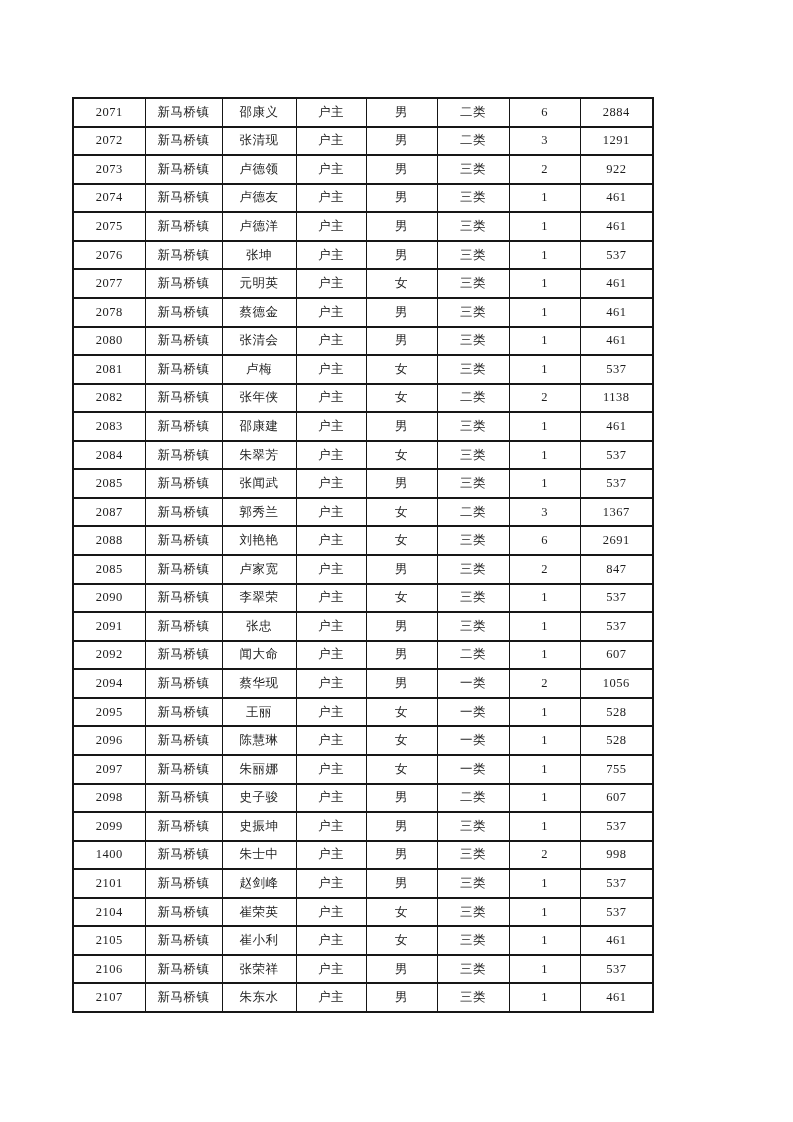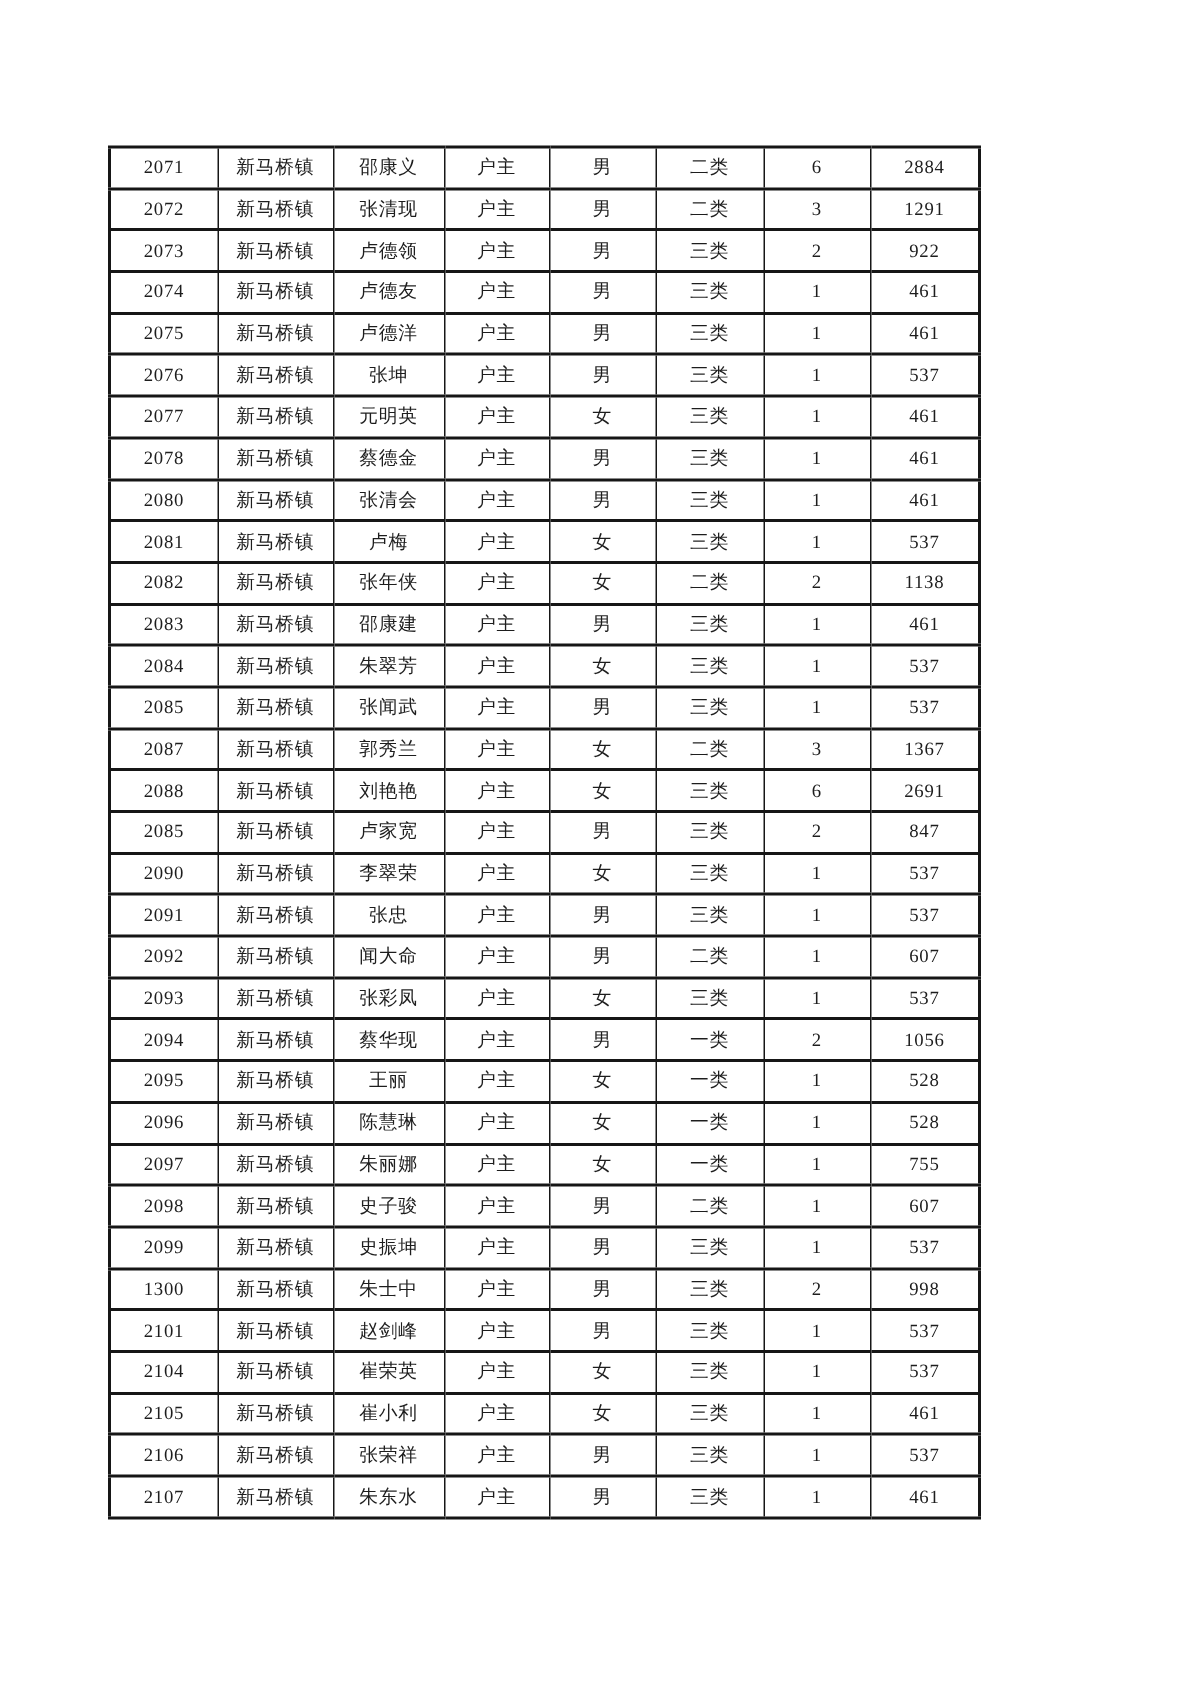--- a/index.html
+++ b/index.html
@@ -250,30 +250,20 @@
           <td>2092</td>
           <td>新马桥镇</td>
           <td>闻大命</td>
           <td>户主</td>
           <td>男</td>
           <td>二类</td>
           <td>1</td>
           <td>607</td>
         </tr>
         <tr>
-          <td>2093</td>
-          <td>新马桥镇</td>
-          <td>张彩凤</td>
-          <td>户主</td>
-          <td>女</td>
-          <td>三类</td>
-          <td>1</td>
-          <td>537</td>
-        </tr>
-        <tr>
           <td>2094</td>
           <td>新马桥镇</td>
           <td>蔡华现</td>
           <td>户主</td>
           <td>男</td>
           <td>一类</td>
           <td>2</td>
           <td>1056</td>
         </tr>
         <tr>
@@ -320,21 +310,21 @@
           <td>2099</td>
           <td>新马桥镇</td>
           <td>史振坤</td>
           <td>户主</td>
           <td>男</td>
           <td>三类</td>
           <td>1</td>
           <td>537</td>
         </tr>
         <tr>
-          <td>1300</td>
+          <td>1400</td>
           <td>新马桥镇</td>
           <td>朱士中</td>
           <td>户主</td>
           <td>男</td>
           <td>三类</td>
           <td>2</td>
           <td>998</td>
         </tr>
         <tr>
           <td>2101</td>

